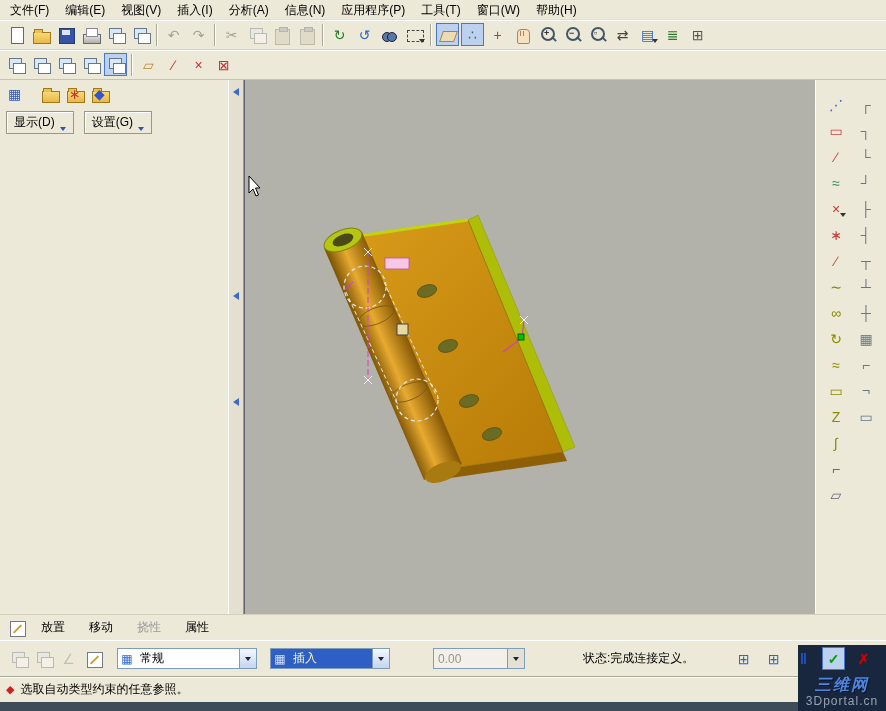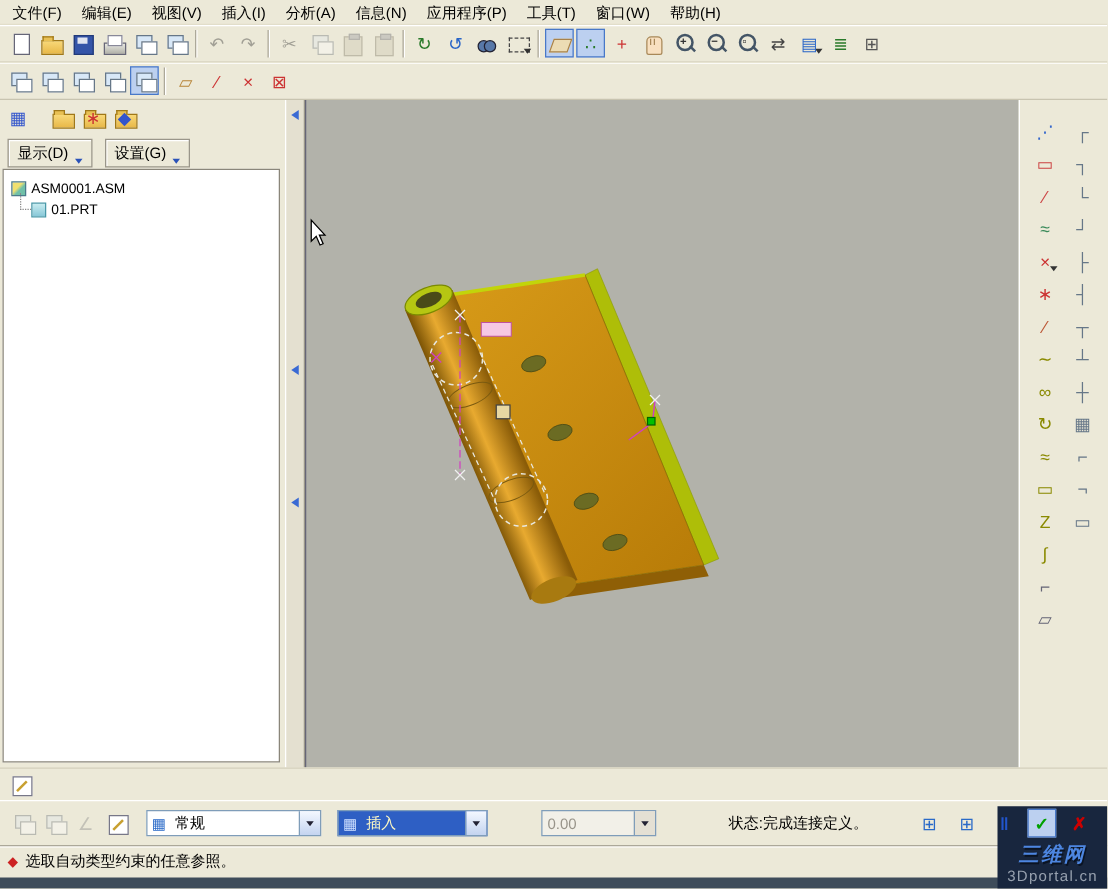--- a/index.html
+++ b/index.html
@@ -284,33 +284,20 @@
     <div id="panel-buttons">
       <button class="hbtn">
         <span>显示(D)</span>
         <span class="arr2"></span>
       </button>
       <button class="hbtn">
         <span>设置(G)</span>
         <span class="arr2"></span>
       </button>
     </div>
-    <div id="tree-box">
-
-        <div class="tree-node root asm">
-          <span class="node-icon"></span>
-          <span class="node-label">ASM0001.ASM</span>
-        </div>
-
-        <div class="tree-node child prt">
-          <span class="node-icon"></span>
-          <span class="node-label">01.PRT</span>
-        </div>
-
-    </div>
   </div>
 
   <div id="sash">
     <span class="sash-arr" style="top:8px"></span>
     <span class="sash-arr" style="top:212px"></span>
     <span class="sash-arr" style="top:318px"></span>
   </div>
 
   <div id="viewport">
     <svg width="571" height="534" viewBox="0 0 571 534">
@@ -459,20 +446,26 @@
         <span class="ticon">
           <span class="g" style="color: rgb(102, 119, 136);">▭</span>
         </span>
     </div>
   </div>
 
   <div id="tabs-row">
     <span class="ticon i-sketchbtn">
         <span class="g"></span>
       </span>
+    <div class="tgroup">
+      <span class="tab">放置</span>
+        <span class="tab">移动</span>
+        <span class="tab disabled">挠性</span>
+        <span class="tab">属性</span>
+    </div>
   </div>
 
   <div id="dashboard">
     <div class="tgroup">
       <span class="ticon i-win disabled">
           <span class="g"></span>
         </span>
         <span class="ticon i-win disabled">
           <span class="g"></span>
         </span>

